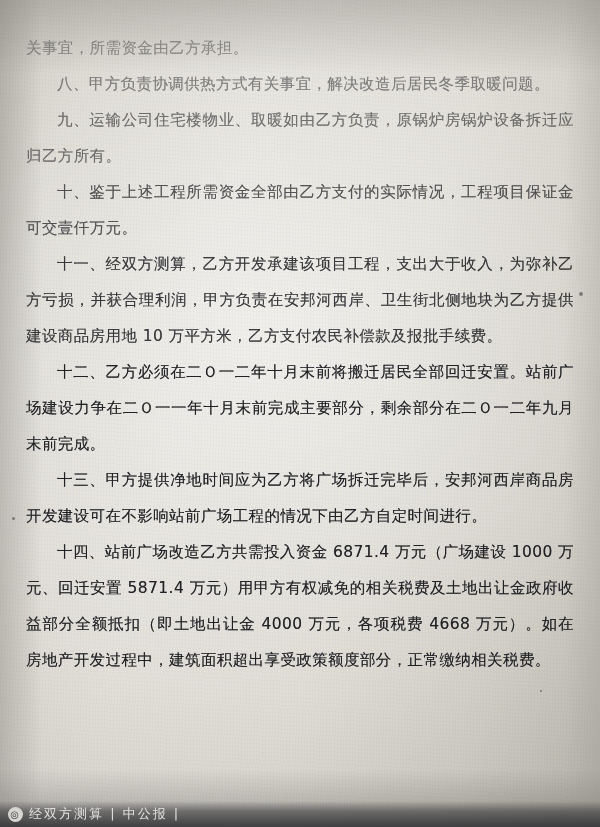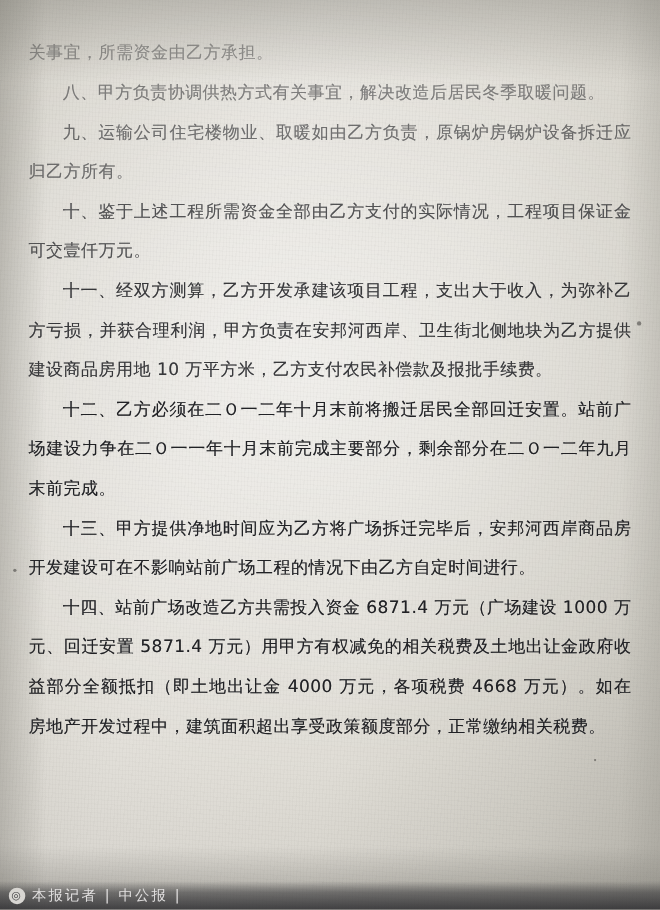--- a/index.html
+++ b/index.html
@@ -134,15 +134,15 @@
   </div>
 
   <div id="shade"></div>
 
   <div class="speck" style="left:579px; top:292px; width:4px; height:4px;"></div>
   <div class="speck" style="left:12px; top:517px; width:3px; height:3px;"></div>
   <div class="speck" style="left:540px; top:690px; width:2px; height:2px;"></div>
 
   <div id="watermark">
     <span id="wm-logo">◎</span>
-    <span id="wm-text">本报记者 | 中公报 |</span>
+    <span id="wm-text">经双方测算 | 中公报 |</span>
   </div>
 </div>
 
 </body></html>

